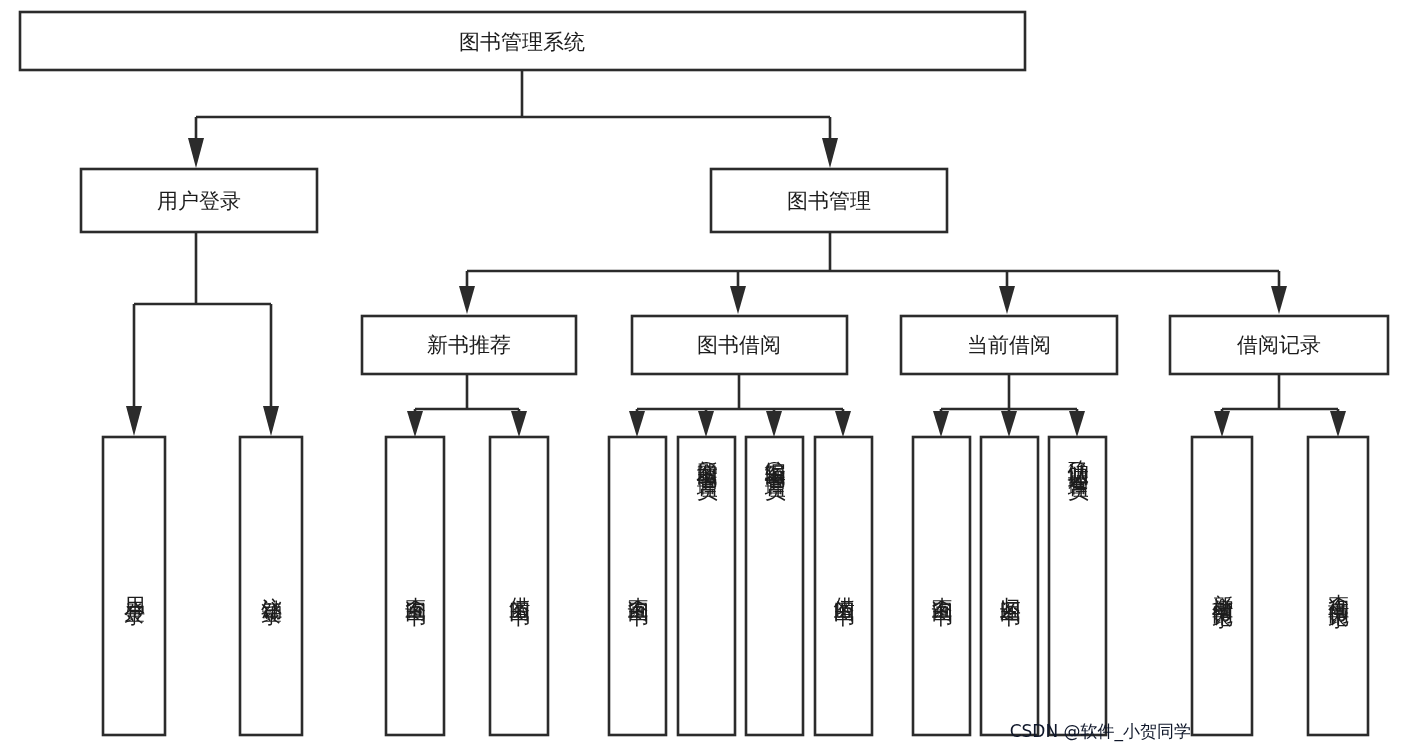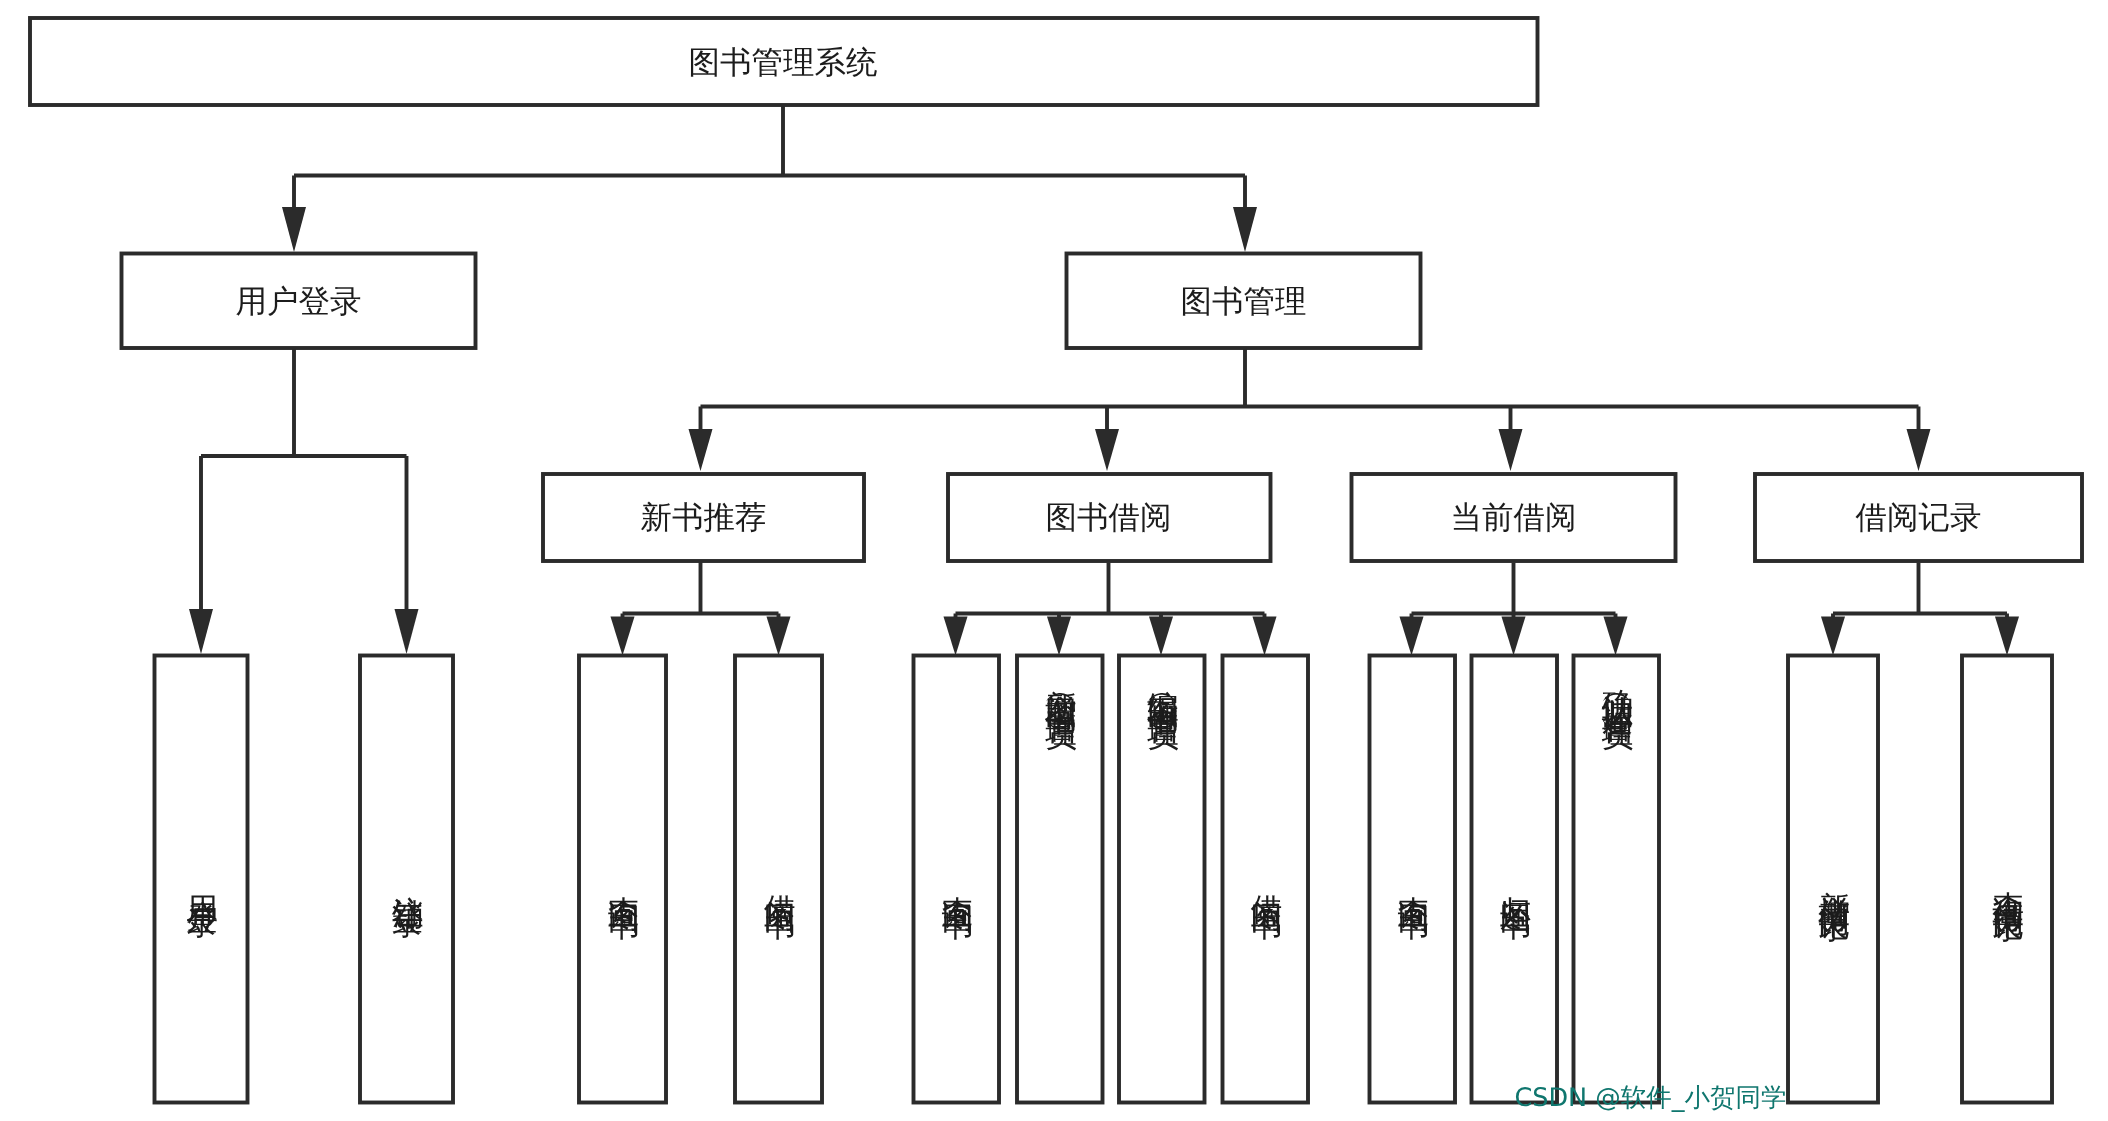--- a/index.html
+++ b/index.html
@@ -65,21 +65,21 @@
     color: #1c1c1c;
     white-space: nowrap;
     text-align: center;
   }
   .watermark {
     position: absolute;
     right: 8px;
     bottom: 4px;
     font-family: "DejaVu Sans", "Liberation Sans", sans-serif;
     font-size: 17px;
-    color: #0f766e;
+    color: #0f172a;
     white-space: nowrap;
     pointer-events: none;
   }
 </style>
 </head>
 <body>
 
 <div id="diagram-root">
 
   <svg id="tree-svg" viewBox="0 0 1405 747" xmlns="http://www.w3.org/2000/svg">

